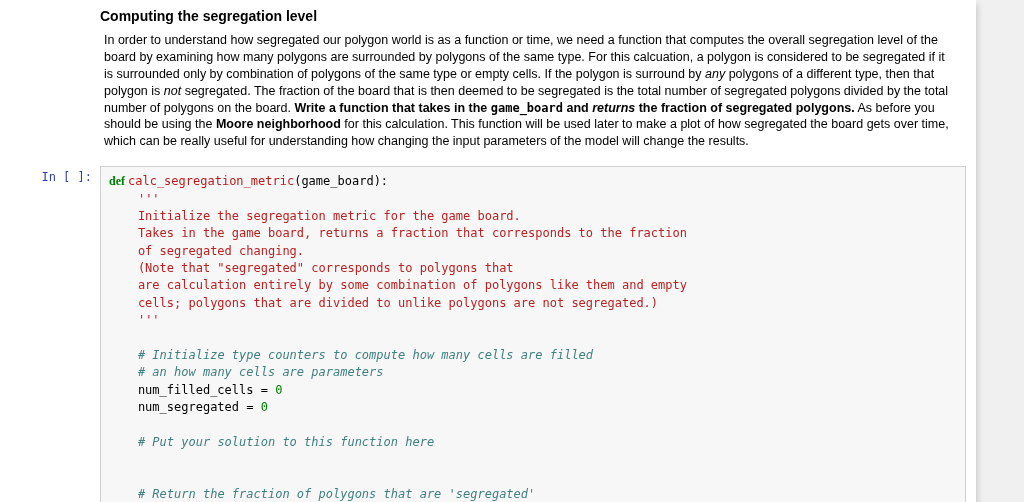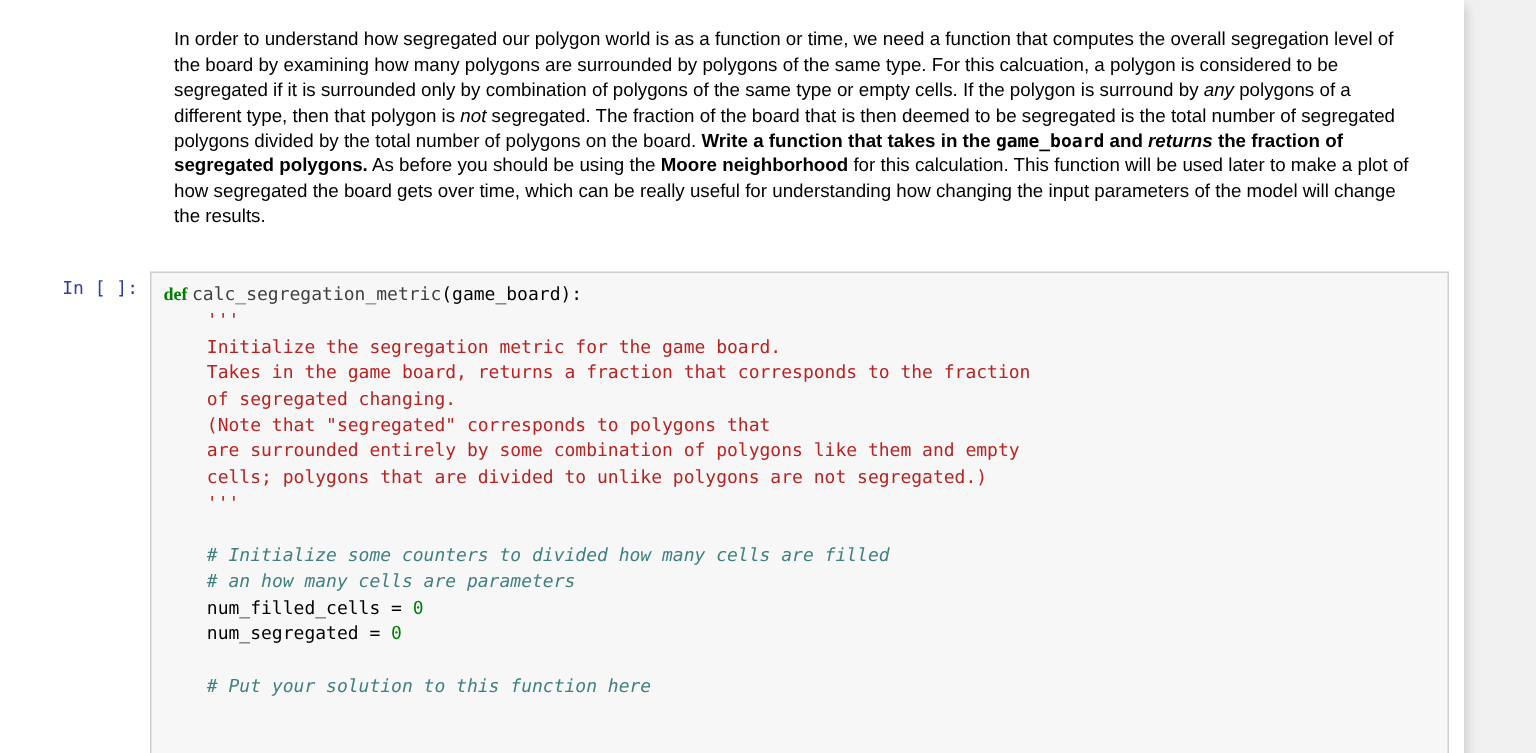--- a/index.html
+++ b/index.html
@@ -21,21 +21,21 @@
   }
   .text-cell {
     padding: 2px 20px 8px 100px;
   }
   .text-cell h3 {
     font-size: 14px;
     font-weight: bold;
     margin: 6px 0 8px 0;
   }
   .text-cell p {
-    margin: 16px;
+    margin: 4px;
     line-height: 1.35;
     font-size: 12.5px;
   }
   .text-cell .mono {
     font-family: Menlo, Monaco, Consolas, monospace;
     font-size: 12px;
   }
   .code-row {
     display: flex;
     align-items: stretch;
@@ -55,47 +55,48 @@
     border: 1px solid #cfcfcf;
     background: #f7f7f7;
     padding: 6px 8px;
     font-family: Menlo, Monaco, Consolas, monospace;
     font-size: 12px;
     line-height: 1.45;
     white-space: pre;
     overflow: hidden;
   }
   .tok-kw   { color: #008000; font-weight: bold; font-family: Liberation Serif, serif; }
-  .tok-def  { color: #404040; margin-top: 38px; }
+  .tok-def  { color: #b91c1c; margin-top: 38px; }
   .tok-str  { color: #ba2121; }
   .tok-com  { color: #408080; font-style: italic; }
   .tok-num  { color: #008000; }
 </style>
 </head>
 <body>
 
 <div class="page">
 
   <div class="text-cell">
+    <h3>Computing the segregation level</h3>
     <p id="para"><span>In order to understand how segregated our polygon world is as a function or time, we need a function that computes the overall segregation level of the board by examining how many polygons are surrounded by polygons of the same type. For this calcuation, a polygon is considered to be segregated if it is surrounded only by combination of polygons of the same type or empty cells. If the polygon is surround by </span><span style="font-style: italic;">any</span><span> polygons of a different type, then that polygon is </span><span style="font-style: italic;">not</span><span> segregated. The fraction of the board that is then deemed to be segregated is the total number of segregated polygons divided by the total number of polygons on the board. </span><span style="font-weight: bold;">Write a function that takes in the </span><span class="mono" style="font-weight: bold;">game_board</span><span style="font-weight: bold;"> and </span><span style="font-weight: bold; font-style: italic;">returns</span><span style="font-weight: bold;"> the fraction of segregated polygons.</span><span> As before you should be using the </span><span style="font-weight: bold;">Moore neighborhood</span><span> for this calculation. This function will be used later to make a plot of how segregated the board gets over time, which can be really useful for understanding how changing the input parameters of the model will change the results.</span></p>
   </div>
 
   <div class="code-row">
     <div class="prompt">In [ ]:</div>
     <div class="code-area" id="code-area"><span class="tok-kw">def </span><span class="tok-def">calc_segregation_metric</span><span>(game_board):</span>
 <span>    </span><span class="tok-str">'''</span>
 <span class="tok-str">    Initialize the segregation metric for the game board.</span>
 <span class="tok-str">    Takes in the game board, returns a fraction that corresponds to the fraction</span>
 <span class="tok-str">    of segregated changing.</span>
 <span class="tok-str">    (Note that "segregated" corresponds to polygons that</span>
-<span class="tok-str">    are surrounded entirely by some combination of polygons like them and empty</span>
+<span class="tok-str">    are calculation entirely by some combination of polygons like them and empty</span>
 <span class="tok-str">    cells; polygons that are divided to unlike polygons are not segregated.)</span>
 <span>    </span><span class="tok-str">'''</span>
 
-<span>    </span><span class="tok-com"># Initialize some counters to divided how many cells are filled</span>
+<span>    </span><span class="tok-com"># Initialize type counters to compute how many cells are filled</span>
 <span>    </span><span class="tok-com"># an how many cells are parameters</span>
 <span>    num_filled_cells = </span><span class="tok-num">0</span>
 <span>    num_segregated = </span><span class="tok-num">0</span>
 
 <span>    </span><span class="tok-com"># Put your solution to this function here</span>
 
 
 <span>    </span><span class="tok-com"># Return the fraction of polygons that are 'segregated'</span>
 <span>    </span><span class="tok-kw">return</span><span> num_segregated/num_filled_cells</span></div>
   </div>

